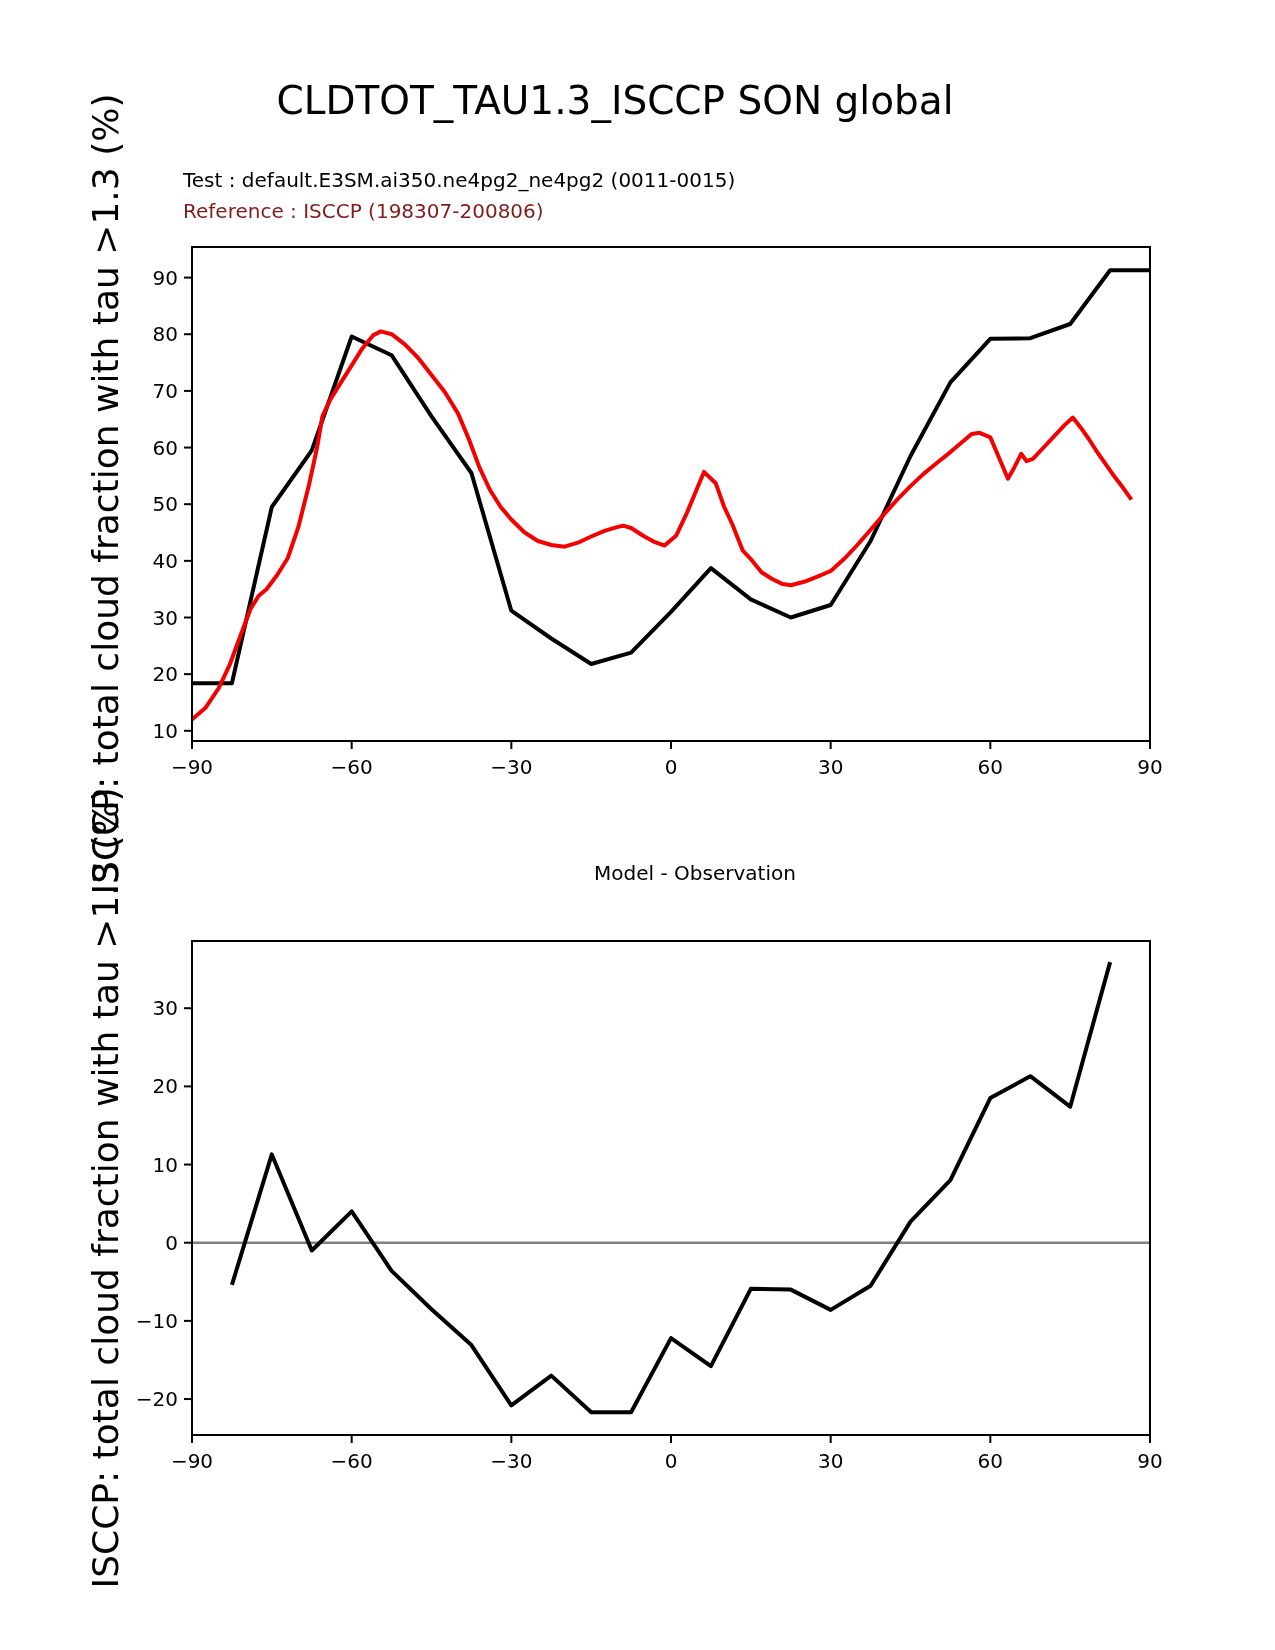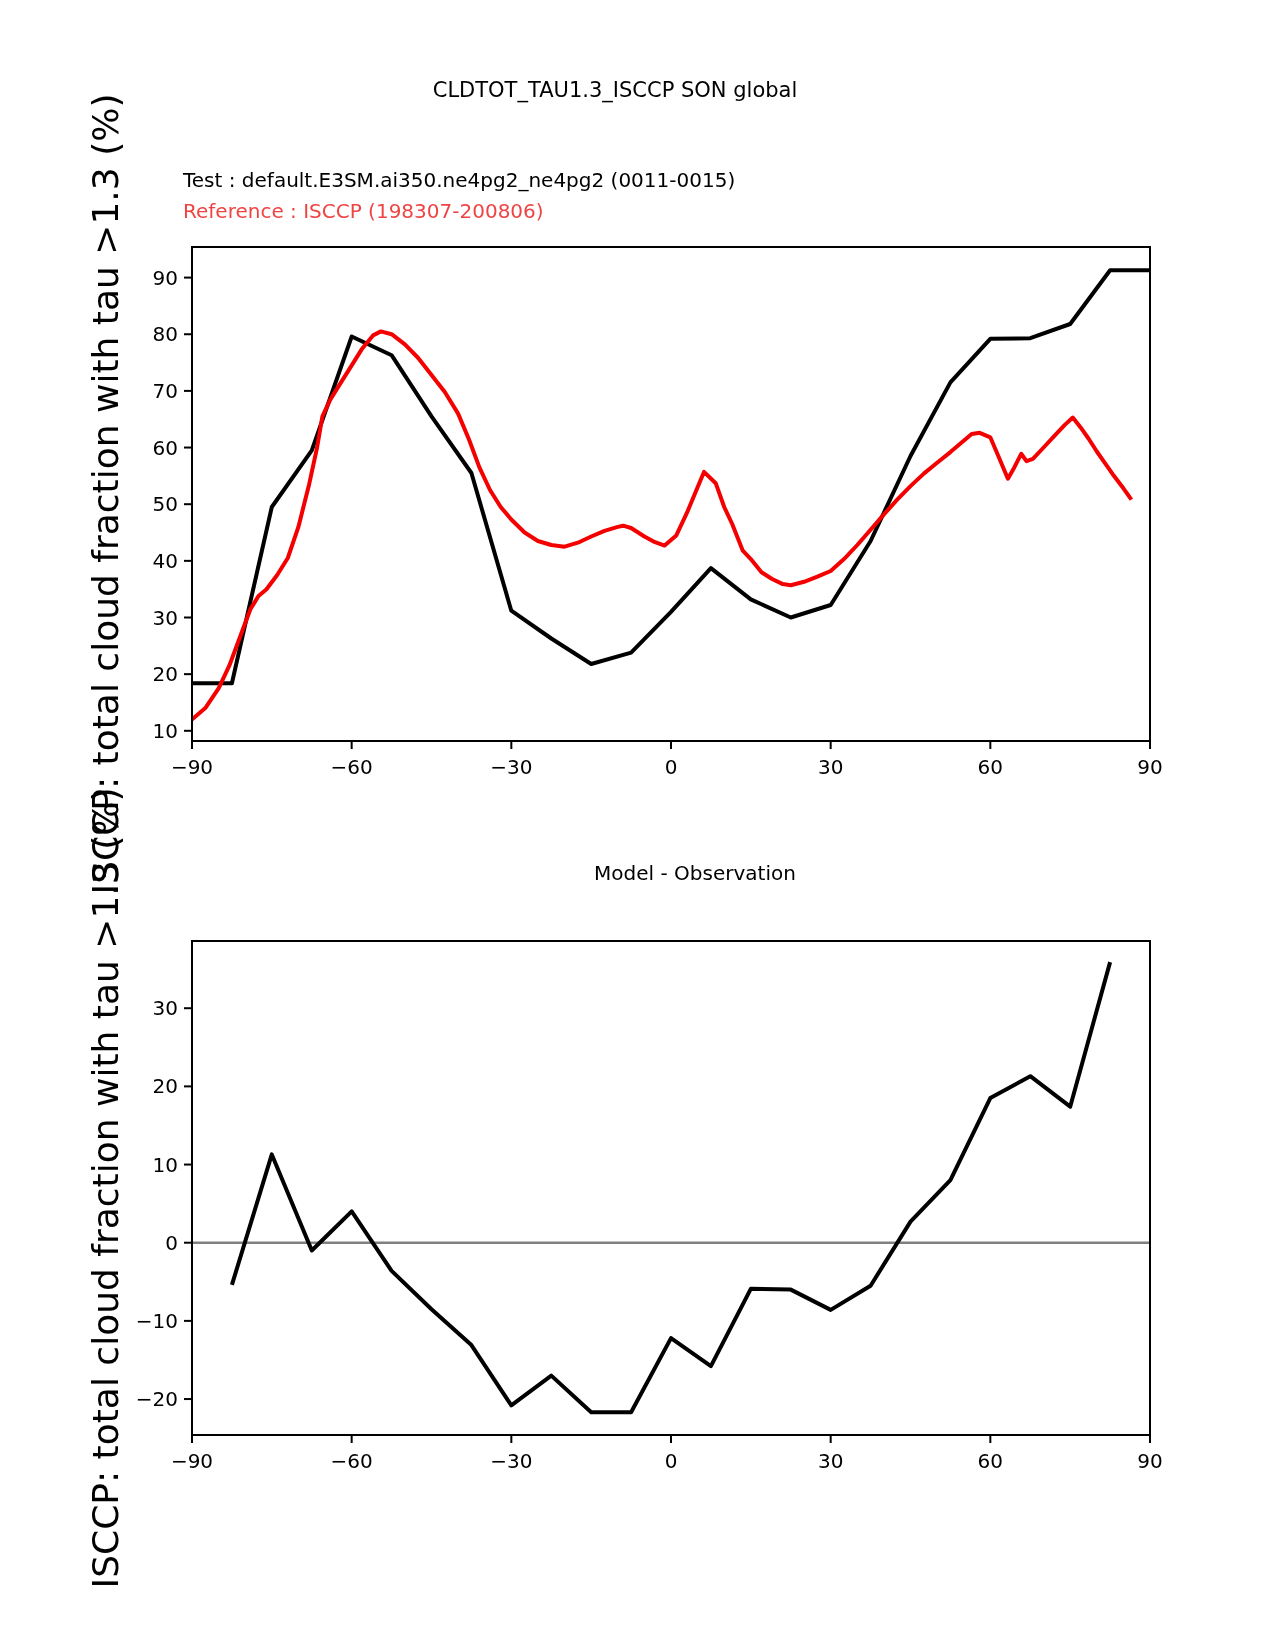--- a/index.html
+++ b/index.html
@@ -8,21 +8,21 @@
     width:1275px;height:1650px;
     background:#ffffff;
     overflow:hidden;
     font-family:"DejaVu Sans", sans-serif;
     color:#000;
   }
   .abs{position:absolute;white-space:nowrap;}
   .fig-title{
     left:615px;top:78px;
     transform:translateX(-50%);
-    font-size:21px;
+    font-size:39px;
   }
   .test-line-label{
     left:183px;top:168px;
     font-size:20px;
     text-align:center;
   }
   .ref-line-label{
     left:183px;top:199px;
     font-size:20px;
   }
@@ -44,21 +44,21 @@
   }
 </style>
 </head>
 <body>
 
 <div class="figure">
 
   <div class="abs fig-title">CLDTOT_TAU1.3_ISCCP SON global</div>
 
   <div class="abs test-line-label">Test : default.E3SM.ai350.ne4pg2_ne4pg2 (0011-0015)</div>
-  <div class="abs ref-line-label" style="color:#ef4444;text-align:right;">Reference : ISCCP (198307-200806)</div>
+  <div class="abs ref-line-label" style="color:#7f1d1d;text-align:right;">Reference : ISCCP (198307-200806)</div>
 
   <div class="abs ylabel ylabel-top">ISCCP: total cloud fraction with tau &gt;1.3 (%)</div>
   <div class="abs ylabel ylabel-bottom">ISCCP: total cloud fraction with tau &gt;1.3 (%)</div>
 
   <div class="abs diff-title">Model - Observation</div>
 
   <svg class="abs" style="left:0;top:0;" width="1275" height="1650">
       <g>
         <polyline points="192.0,683.2 231.9,683.2 271.8,507.0 311.8,450.4 351.7,336.5 391.6,355.2 431.5,416.4 471.4,473.0 511.3,610.7 551.3,638.5 591.2,664.0 631.1,652.6 671.0,611.8 710.9,568.2 750.8,599.4 790.8,617.5 830.7,605.0 870.6,541.0 910.5,456.0 950.4,382.4 990.3,338.8 1030.3,338.2 1070.2,324.0 1110.1,270.2 1150.0,270.2" fill="none" stroke="#000000" stroke-width="4" stroke-linejoin="round" stroke-linecap="butt"></polyline>
         <polyline points="192.0,719.5 205.3,708.1 218.6,688.3 229.3,665.7 239.9,637.3 250.5,609.0 258.5,596.0 266.5,589.2 277.2,575.0 287.8,558.0 298.4,526.9 309.1,484.4 317.1,447.5 322.4,416.4 330.4,399.4 341.0,382.4 351.7,365.4 362.3,348.4 373.0,335.4 380.9,331.4 391.6,334.2 404.9,344.4 418.2,358.0 431.5,375.0 444.8,392.0 458.1,413.6 468.8,439.0 479.4,467.4 490.0,490.0 500.7,507.0 511.3,519.5 524.6,532.5 537.9,541.0 551.3,545.0 564.6,546.7 577.9,542.7 591.2,536.5 604.5,530.8 617.8,526.9 623.1,525.7 631.1,528.0 644.4,536.5 655.0,542.2 664.6,545.6 676.3,535.4 687.0,512.7 697.6,487.2 704.0,471.9 715.7,483.2 724.2,507.0 732.2,524.0 742.8,550.7 750.8,559.1 761.5,572.2 772.1,579.0 782.8,584.1 790.8,585.2 804.1,581.8 817.4,576.7 830.7,571.0 844.0,559.1 857.3,545.0 870.6,529.7 883.9,514.4 897.2,499.7 910.5,486.1 923.8,473.6 937.1,462.8 950.4,452.1 963.7,440.7 971.7,433.9 979.7,432.8 990.3,437.3 998.3,456.0 1007.9,478.7 1014.3,467.4 1021.2,453.8 1026.5,461.1 1032.9,458.9 1043.6,447.5 1054.2,436.2 1064.8,424.9 1072.8,417.5 1080.8,427.7 1088.8,439.0 1096.8,451.5 1104.8,462.8 1112.7,474.2 1123.4,488.3 1131.4,499.7" fill="none" stroke="#f40000" stroke-width="4" stroke-linejoin="round" stroke-linecap="butt"></polyline>

